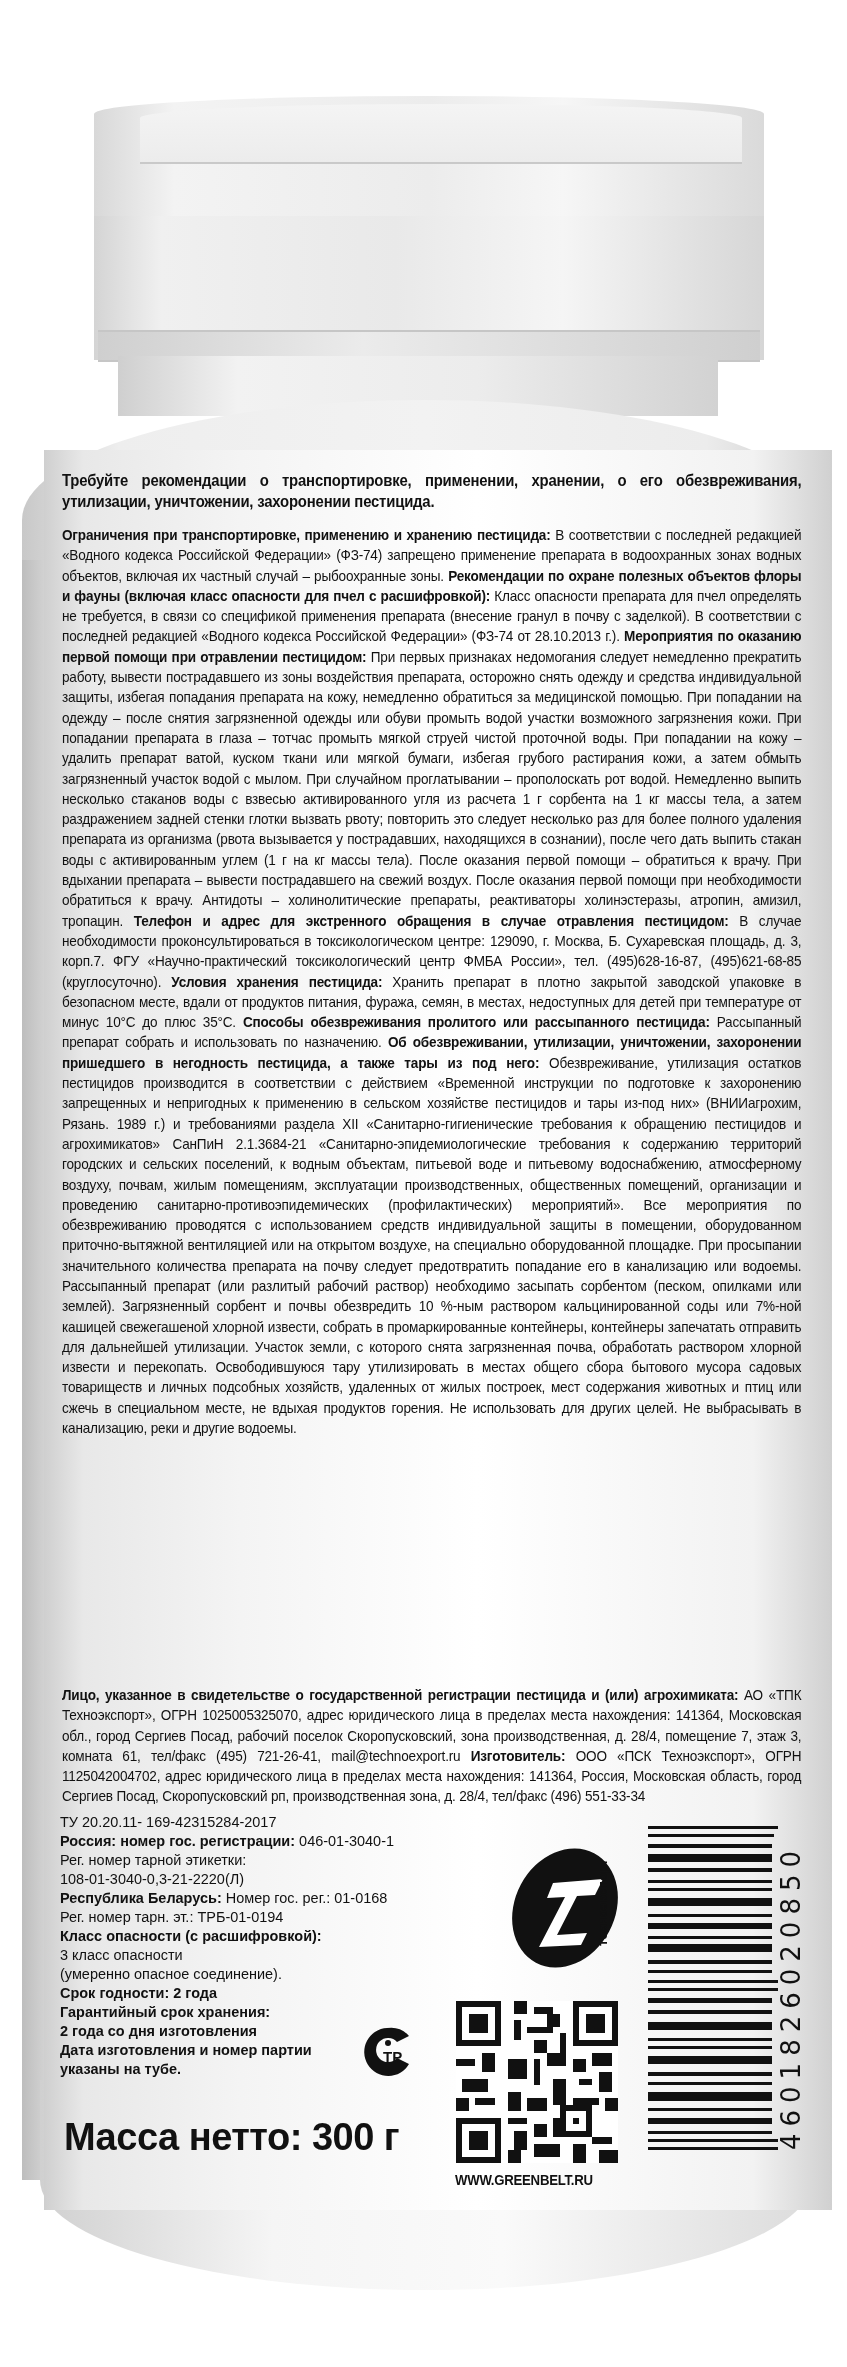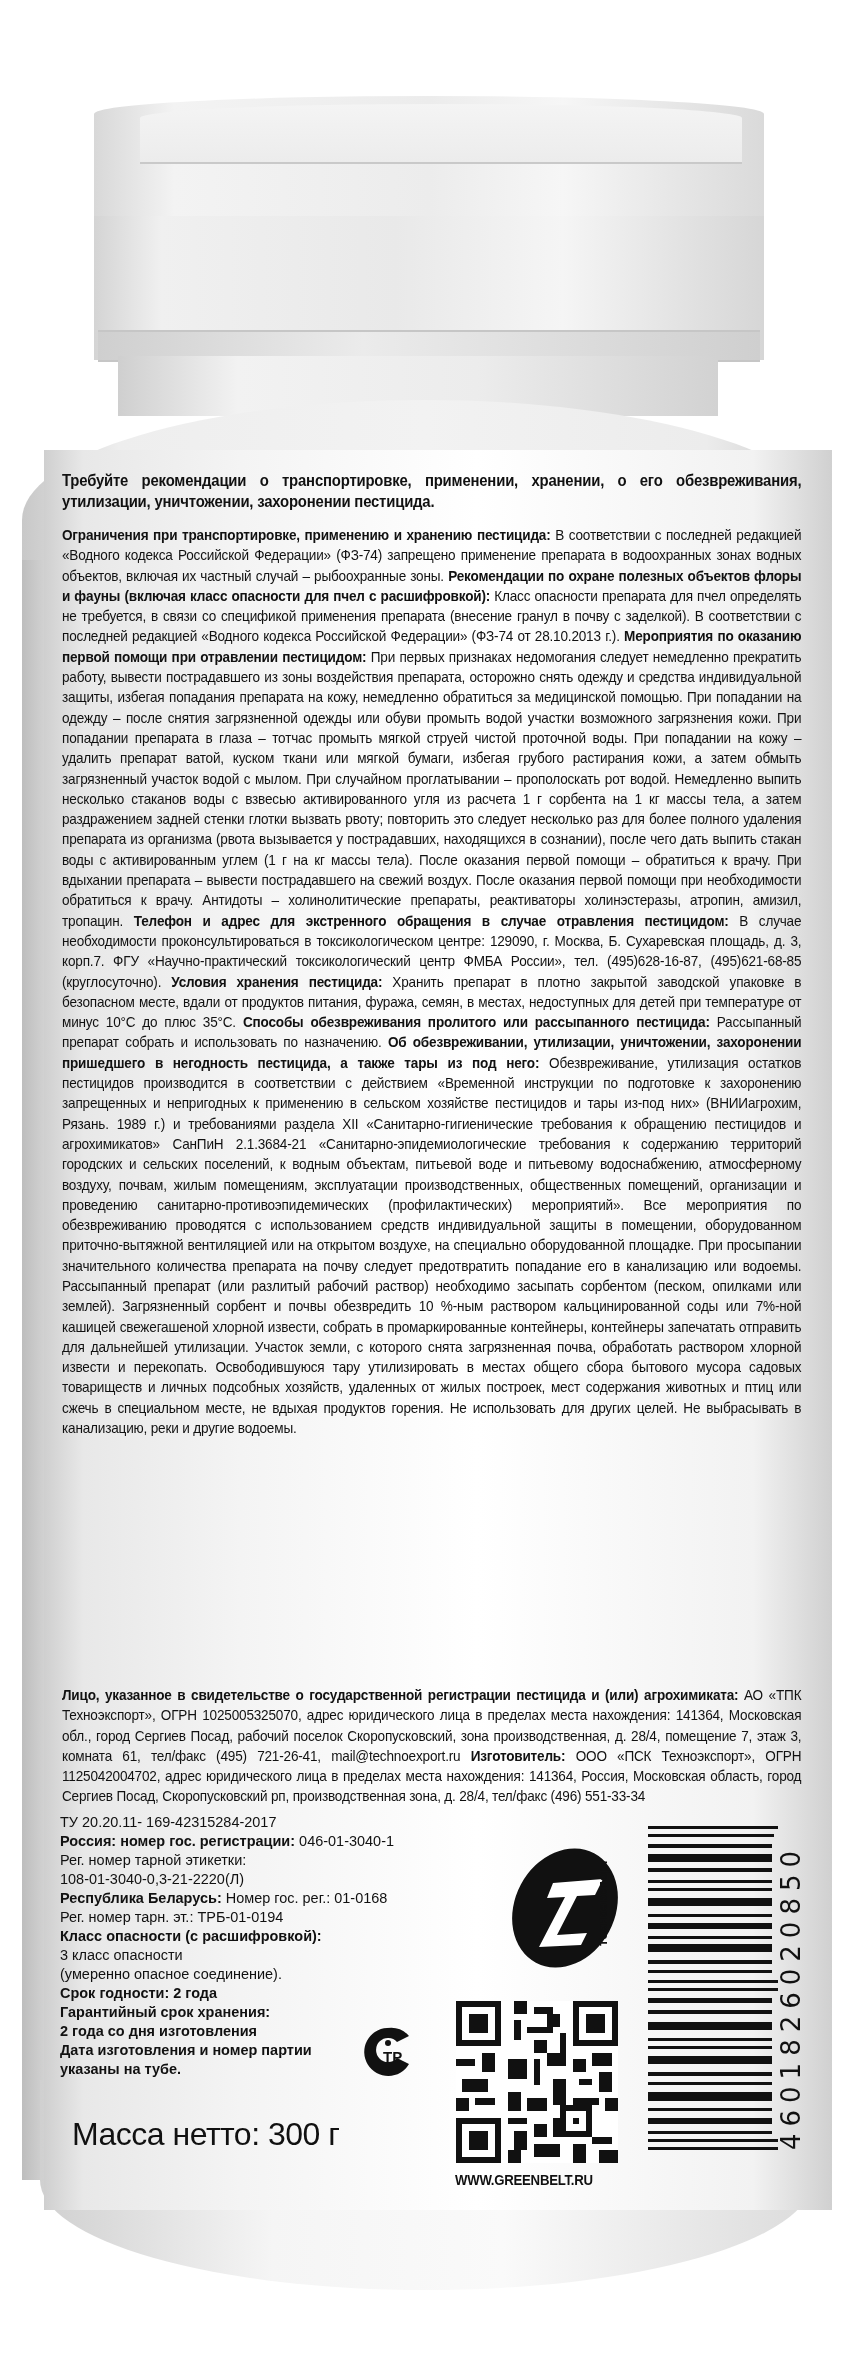--- a/index.html
+++ b/index.html
@@ -52,21 +52,21 @@
     background:linear-gradient(90deg,#cfcfcf 0%,#e8e8e8 5%,#f4f4f4 25%,#ffffff 55%,#f2f2f2 90%,#d0d0d0 100%);
   }
   .text-col { position:absolute; left:62px; width:740px; font-size:14.6px; line-height:20.3px; text-align:justify; letter-spacing:-0.2px; }
   .text-col b { font-weight:bold; }
   .lead { top:470px; font-size:16px; line-height:21px; font-weight:bold; transform:scaleX(0.93); transform-origin:left top; width:795px; }
   .main { top:525px; transform:scaleX(0.93); transform-origin:left top; width:795px; }
   .reg  { top:1685px; transform:scaleX(0.93); transform-origin:left top; width:795px; }
 
   .specs { position:absolute; left:60px; top:1812px; width:420px; font-size:15.4px; line-height:19px; transform:scaleX(0.94); transform-origin:left top; }
   .specs div { white-space:nowrap; }
-  .mass { position:absolute; left:72px; top:2116px; font-size:32px; font-weight:normal; letter-spacing:-0.5px; }
+  .mass { position:absolute; left:64px; top:2116px; font-size:38px; font-weight:bold; letter-spacing:-0.5px; }
 
   
   .brand-logo { position:absolute; left:505px; top:1843px; width:118px; height:130px; }
   .brand-vert { position:absolute; left:614px; top:1840px; width:20px; height:130px; }
   .brand-vert span { position:absolute; left:-55px; top:55px; transform:rotate(-90deg); font-size:13px; font-weight:bold; white-space:nowrap; }
   .eac { position:absolute; left:357px; top:2024px; width:66px; height:56px; }
   .qr { position:absolute; left:456px; top:2000px; width:162px; height:164px; }
   .url { position:absolute; left:455px; top:2171px; font-size:15px; font-weight:bold; letter-spacing:-0.3px; transform:scaleX(0.88); transform-origin:left top; }
 
   .barcode { position:absolute; left:648px; top:1826px; width:148px; height:330px; }

